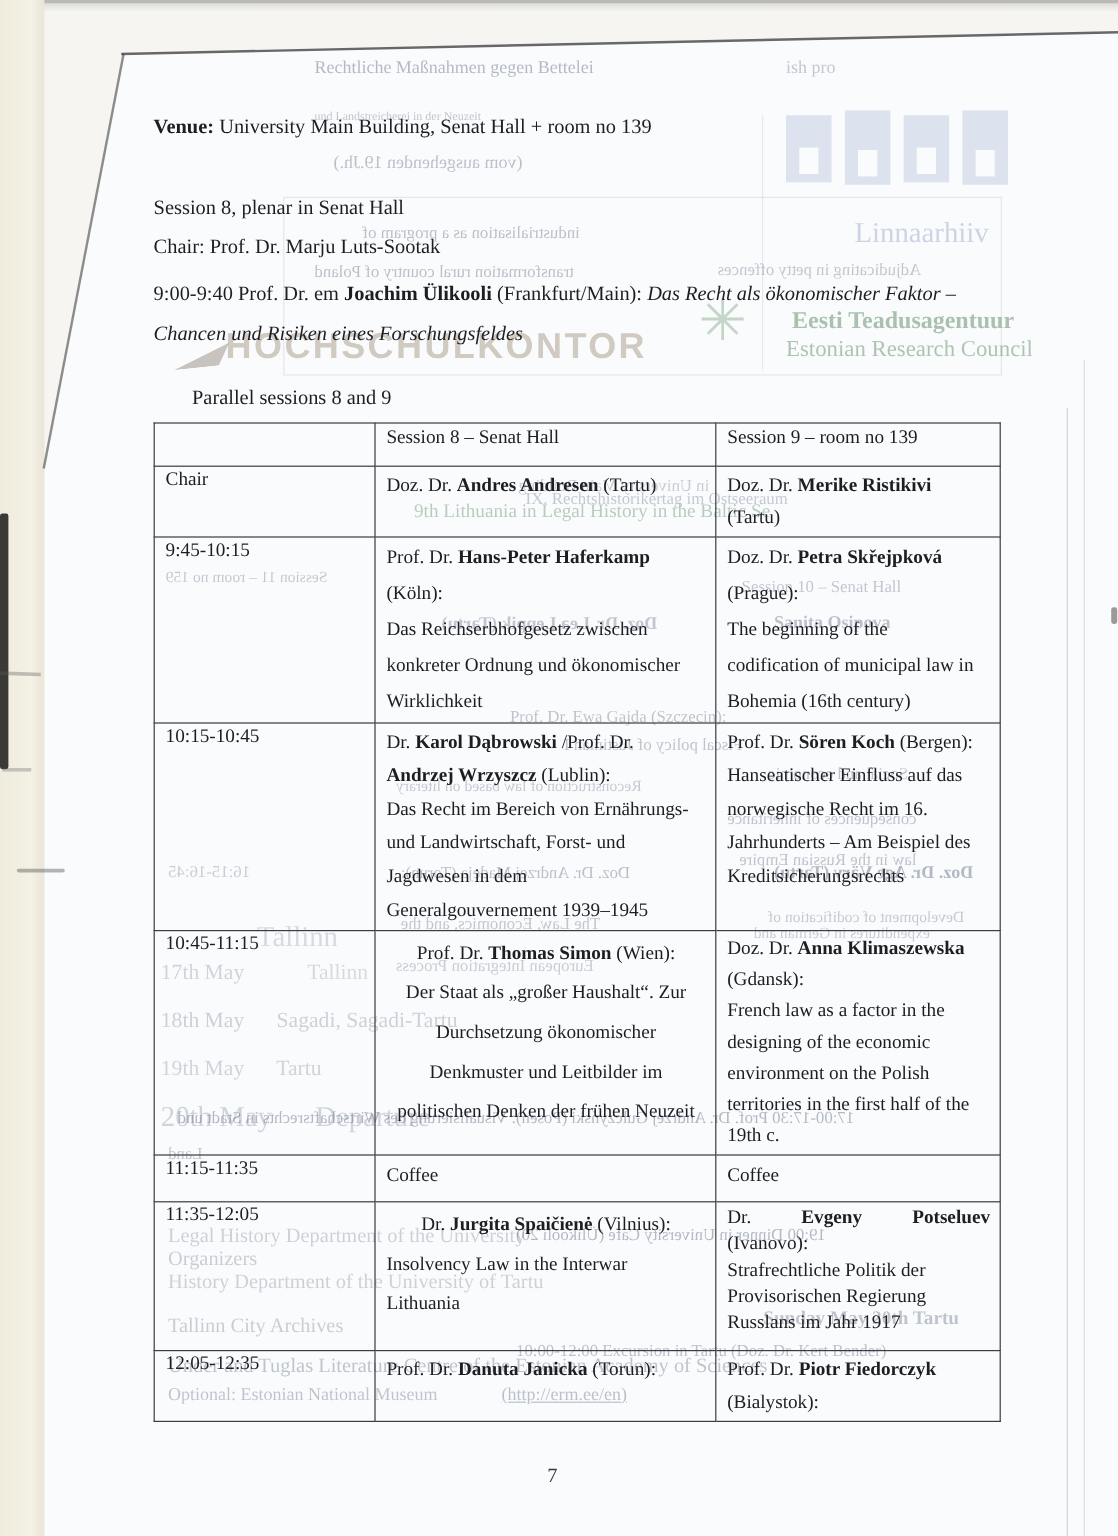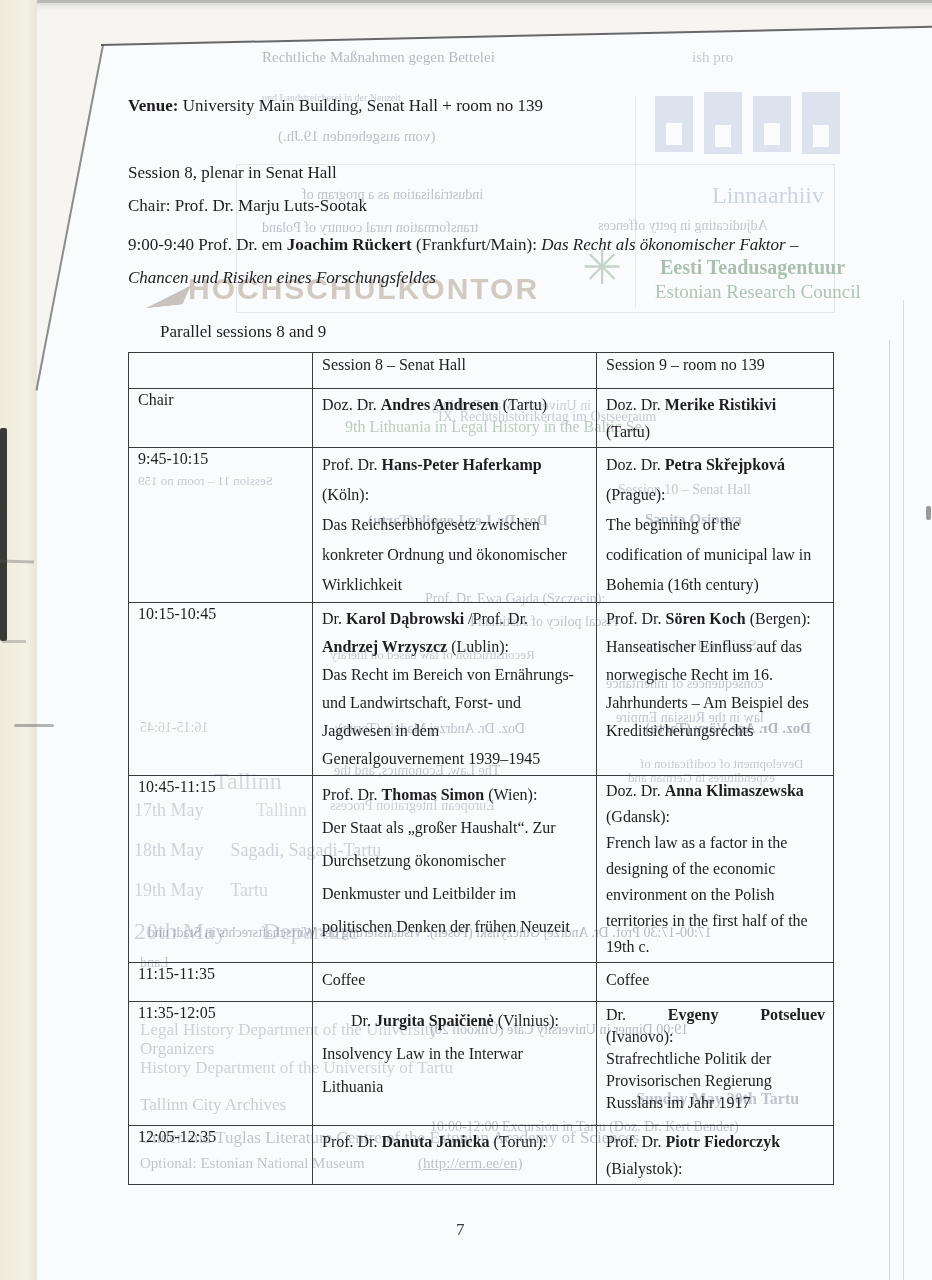--- a/index.html
+++ b/index.html
@@ -60,21 +60,21 @@
   .blk-just{display:block;text-align:justify;text-align-last:justify;}
   
   table.sched{position:absolute;left:128px;top:352px;border-collapse:collapse;table-layout:fixed;
               font-size:16px;background:transparent;}
   table.sched th,table.sched td{border:1.6px solid #3b3b42;vertical-align:top;text-align:left;
               padding:2px 8px 2px 9px;font-weight:normal;overflow:hidden;}
   table.sched th{height:30px;padding-top:3px;}
   td.time{white-space:nowrap;}
   td.center{text-align:center;margin-left:22px;}
   .lh33 td.cell{line-height:33px;} .lh30 td.cell{line-height:30px;} .lh28 td.cell{line-height:28px;}
-  .lh27 td.cell{line-height:27px;} .lh26cb td.cb{line-height:26px;} .lh33ca td.ca{line-height:33px;}
+  .lh27 td.cell{line-height:27px;} .lh26cb td.cb{line-height:26px;} .lh33ca td.ca{line-height:33px;text-align:center;}
   td.tight{line-height:22px !important;}
   .pagenum{position:absolute;left:456px;top:1220px;font-size:17px;color:#3a3a44;}
 </style>
 </head>
 <body>
 
 <div class="canvas">
 
   <div class="scan-top-line"></div>
   <div class="scan-top-fade"></div>
@@ -95,21 +95,21 @@
     <div class="ghost-line"></div>
     <div class="arch-logo">
       <div class="arch-block"></div>
       <div class="arch-block tall"></div>
       <div class="arch-block"></div>
       <div class="arch-block tall"></div>
     </div>
     <div class="hsk-swoosh"></div>
     <span class="erc-star">✳</span>
   <span class="bt bt-g" style="left: 262px; top: 49px; font-size: 15px; opacity: 0.5;">Rechtliche Maßnahmen gegen Bettelei</span>
-      <span class="bt bt-g" style="left: 655px; top: 49px; font-size: 15px; opacity: 0.4; margin-left: 37px;">ish pro</span>
+      <span class="bt bt-g" style="left: 655px; top: 49px; font-size: 15px; opacity: 0.4;">ish pro</span>
       <span class="bt bt-g" style="left: 262px; top: 92px; font-size: 10px; opacity: 0.42;">und Landstreicherei in der Neuzeit</span>
       <span class="bt bt-g mir" style="left: 278px; top: 128px; font-size: 15px; opacity: 0.45;">(vom ausgehenden 19.Jh.)</span>
       <span class="bt bt-g mir" style="left: 302px; top: 187px; font-size: 14px; opacity: 0.45;">industrialisation as a program of</span>
       <span class="bt bt-g mir" style="left: 262px; top: 220px; font-size: 14px; opacity: 0.45;">transformation rural country of Poland</span>
       <span class="bt bt-g mir" style="left: 598px; top: 218px; font-size: 14px; opacity: 0.4;">Adjudicating in petty offences</span>
       <span class="bt bt-bl" style="left: 712px; top: 182px; font-size: 24px; opacity: 0.55;">Linnaarhiiv</span>
       <span class="bt bt-gr bold" style="left: 660px; top: 256px; font-size: 20px; opacity: 0.75;">Eesti Teadusagentuur</span>
       <span class="bt bt-gr" style="left: 655px; top: 281px; font-size: 19px; opacity: 0.7;">Estonian Research Council</span>
       <span class="bt bt-g" style="left: 438px; top: 366px; font-size: 14px; opacity: 0.38; margin-top: 43px;">IX. Rechtshistorikertag im Ostseeraum</span>
       <span class="bt bt-g mir" style="left: 432px; top: 398px; font-size: 14px; opacity: 0.35;">in University Main Building</span>
@@ -155,21 +155,21 @@
   <div class="content">
 
 
     <div class="line venue">
       <span class="b">Venue:</span><span> University Main Building, Senat Hall + room no 139</span>
     </div>
 
     <div class="line session8">Session 8, plenar in Senat Hall</div>
     <div class="line chairline">Chair: Prof. Dr. Marju Luts-Sootak</div>
 
-    <div class="plenary"><span>9:00-9:40 Prof. Dr. em </span><span class="b">Joachim Rückert</span><span> (Frankfurt/Main): </span><span class="i">Das Recht als ökonomischer Faktor –</span><br><span class="i">Chancen und Risiken eines Forschungsfeldes</span></div>
+    <div class="plenary"><span>9:00-9:40 Prof. Dr. em </span><span class="b">Joachim Ülikooli</span><span> (Frankfurt/Main): </span><span class="i">Das Recht als ökonomischer Faktor –</span><br><span class="i">Chancen und Risiken eines Forschungsfeldes</span></div>
 
     <div class="line parallel">Parallel sessions 8 and 9</div>
 
     <table class="sched">
       <colgroup>
           <col style="width:184px">
           <col style="width:284px">
           <col style="width:237px">
         </colgroup>
       <tbody>

